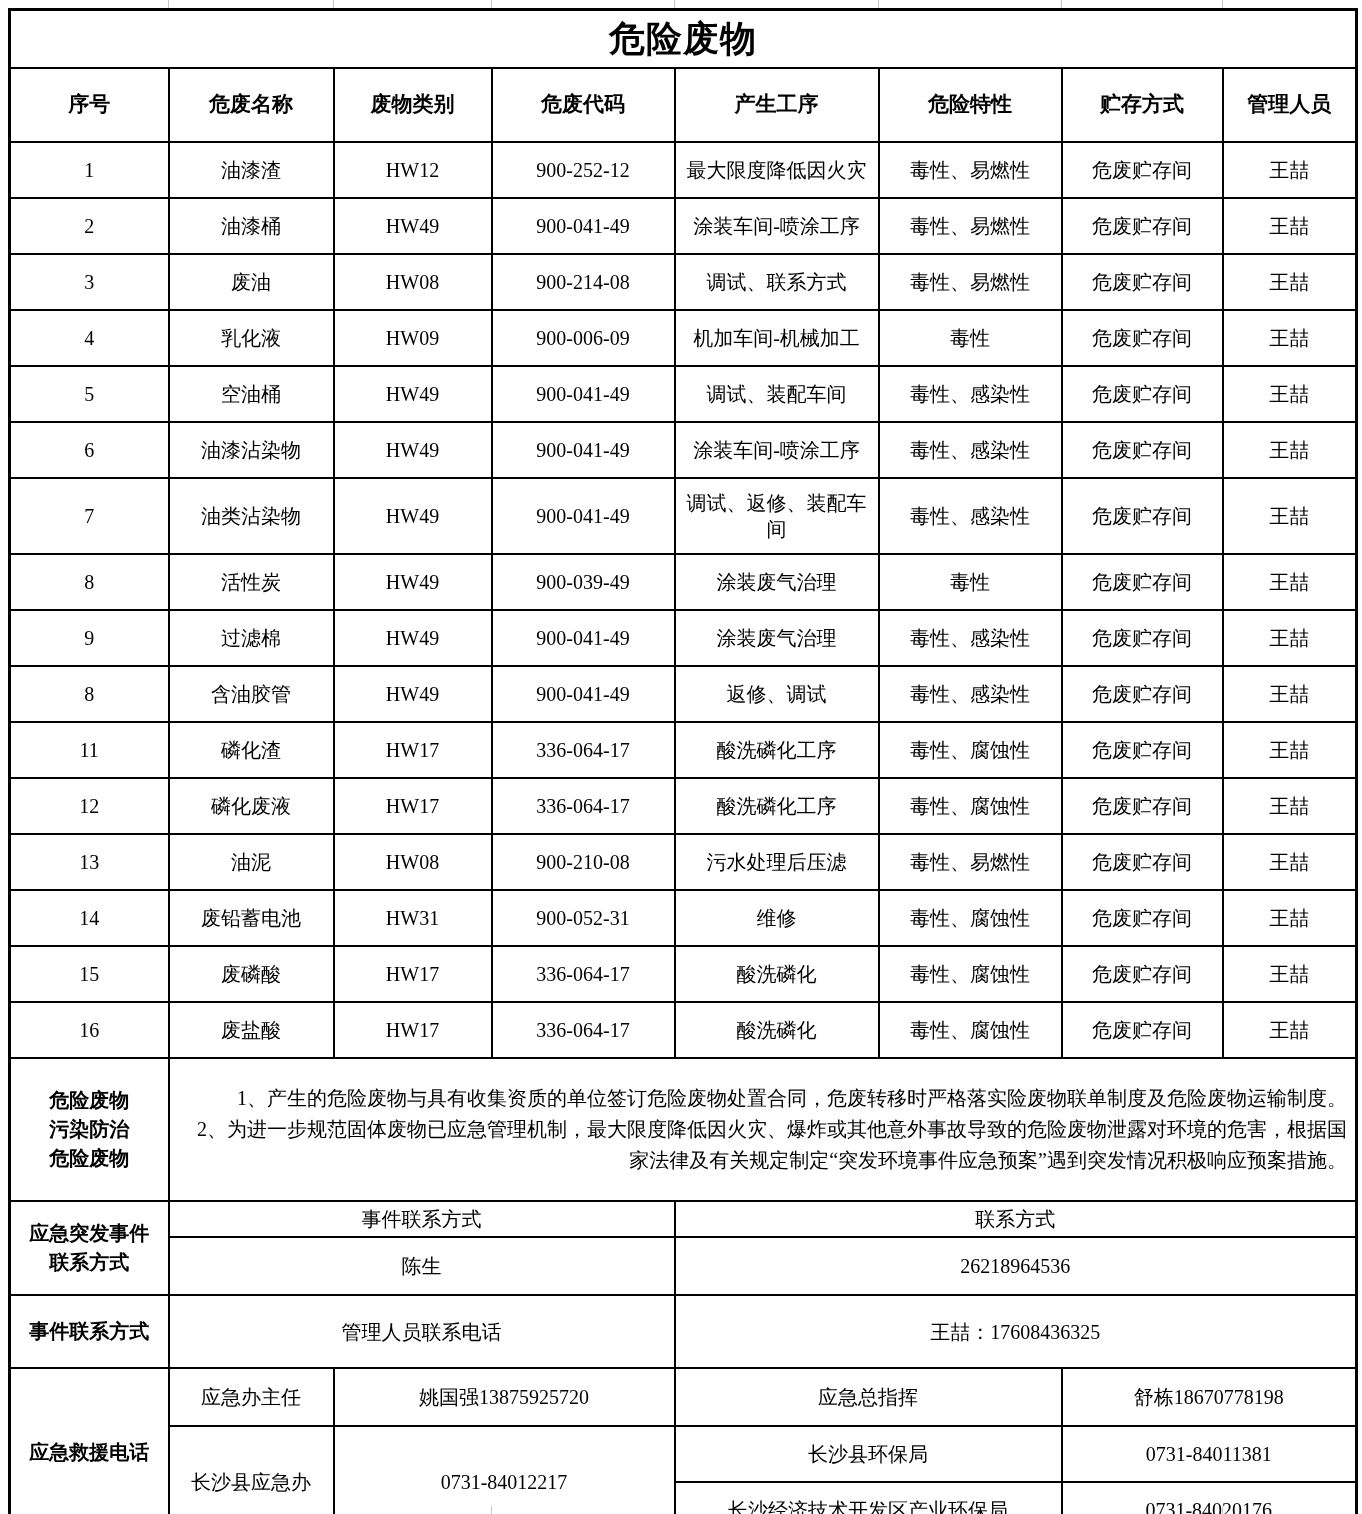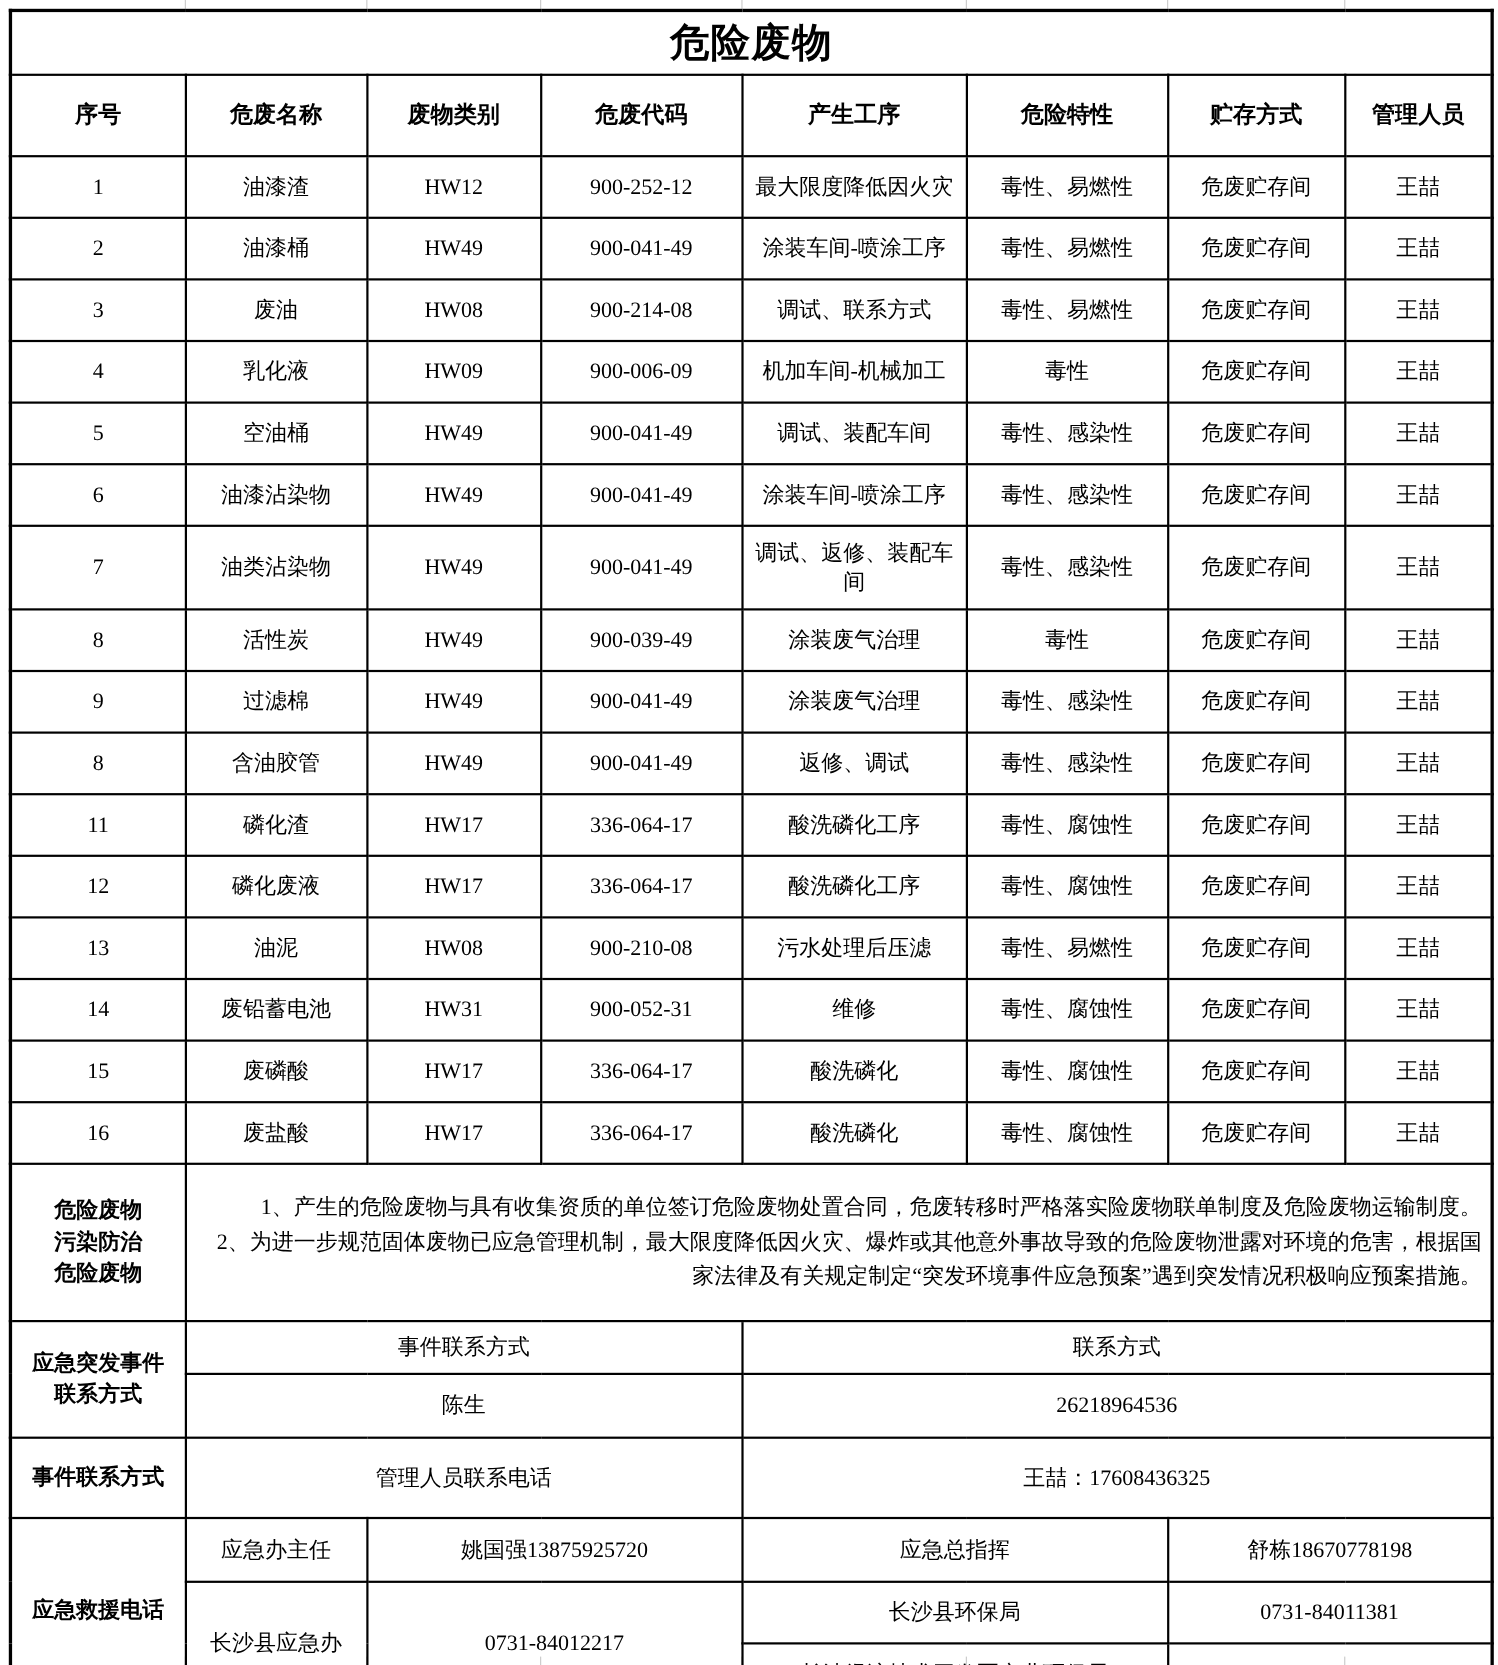--- a/index.html
+++ b/index.html
@@ -76,21 +76,21 @@
     font-size: 20px;
     line-height: 1.45;
   }
   tr.measures-row { height: 143px; }
   td.measures-text {
     text-align: right;
     font-size: 20px;
     line-height: 1.55;
     padding: 4px 8px;
   }
-  tr.r-39 { height: 48px; }
+  tr.r-39 { height: 36px; }
   tr.r-58 { height: 58px; }
   tr.r-55 { height: 73px; }
   tr.r-56 { height: 56px; }
 </style>
 </head>
 <body>
 
 <div id="strip-top" class="sheet-strip"></div>
 <div id="strip-bottom" class="sheet-strip"></div>
 

